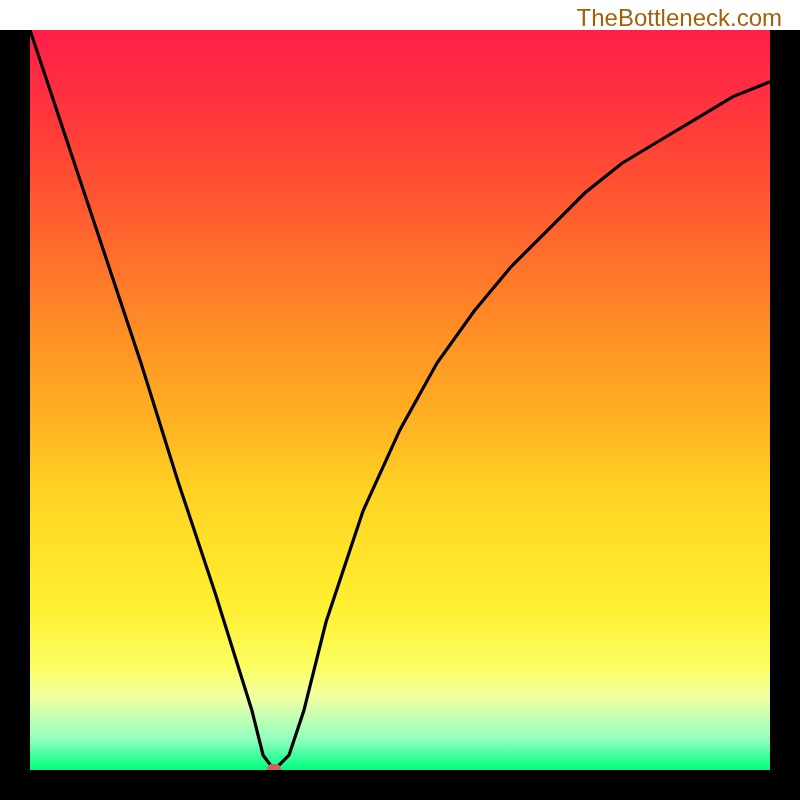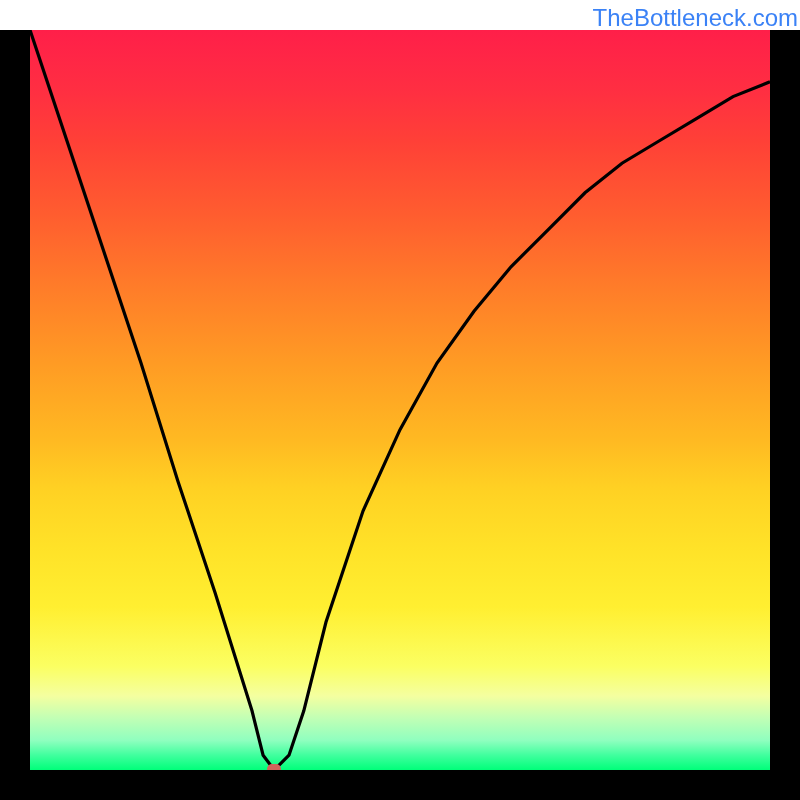--- a/index.html
+++ b/index.html
@@ -7,23 +7,23 @@
     padding: 0;
     background: #fff;
     width: 800px;
     height: 800px;
     position: relative;
     font-family: Arial, Helvetica, sans-serif;
   }
   .watermark {
     position: absolute;
     top: 4px;
-    right: 2px;
+    right: 18px;
     font-size: 24px;
-    color: #3b82f6;
+    color: #a16207;
     font-weight: 400;
     letter-spacing: 0px;
   }
   .frame {
     position: absolute;
     left: 0;
     top: 30px;
     width: 800px;
     height: 770px;
     background: #000;

